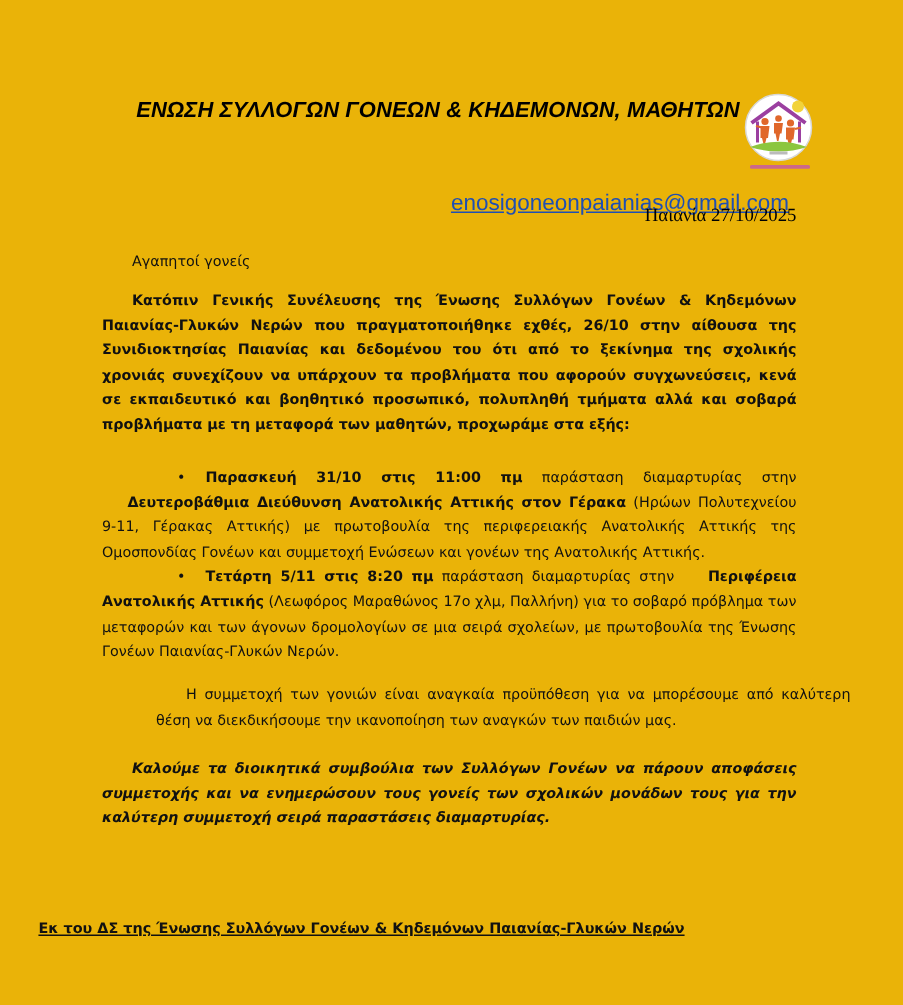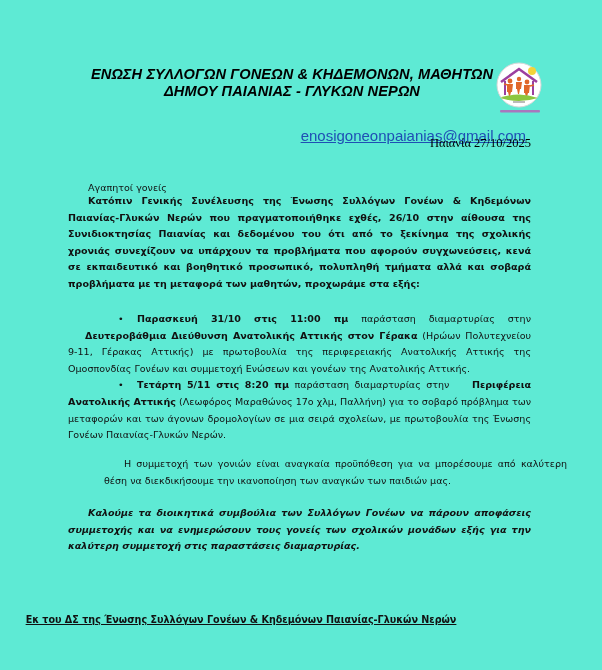--- a/index.html
+++ b/index.html
@@ -1,51 +1,50 @@
 <!DOCTYPE html>
 <html><head>
 <meta charset="utf-8">
 <style>
   html, body { margin:0; padding:0; background:#ffffff; }
   body { width:602px; height:670px; position:relative; overflow:hidden; color:#111; }
-  .page { position:absolute; left:0; top:0; width:602px; height:670px; background:#5eead4; }
+  .page { position:absolute; left:0; top:0; width:602px; height:670px; background:#eab308; }
 
   .header-title { position:absolute; left:82px; top:66px; width:420px; text-align:center;
     font-family:"Liberation Sans", sans-serif; font-weight:bold; font-style:italic;
     font-size:14.6px; line-height:17px; color:#000; letter-spacing:0.1px; }
 
   .logo { position:absolute; left:492px; top:60px; width:56px; height:56px; }
 
   .email { position:absolute; right:76px; top:127px; font-family:"Liberation Sans", sans-serif;
     font-size:15px; color:#1f4fb4; text-decoration:underline; }
   .date { position:absolute; right:71px; top:136px; font-family:"Liberation Serif", serif;
     font-size:12.5px; color:#000; }
 
   .body-text { position:absolute; left:68px; width:463px; font-family:"DejaVu Sans", sans-serif;
     font-size:9.55px; line-height:16.6px; color:#111; text-align:justify; }
 
-  .greeting { top:180px; left:88px; width:auto; }
+  .greeting { top:167px; left:88px; width:auto; }
   .intro { top:193px; text-indent:20px;font-weight:bold; }
   .bullets { top:311px; }
   .bullet-line { text-indent:22px; }
   .bullet-dot { display:inline-block; width:30px; padding-left:6px; box-sizing:border-box; }
   .participation { top:456px; text-indent:20px;margin-left:36px; }
   .appeal { top:505px; text-indent:20px; font-weight:bold; font-style:italic; }
   .signature { position:absolute; left:0; width:482px; top:614px; text-align:center;
     font-family:"DejaVu Sans", sans-serif; font-size:9.6px; font-weight:bold; text-decoration:underline; color:#111; }
   b { font-weight:bold;padding-left:17px; }
 </style>
 </head>
 <body>
 
 <div class="page">
 
   <div class="header-title">
     <div>ΕΝΩΣΗ ΣΥΛΛΟΓΩΝ ΓΟΝΕΩΝ &amp; ΚΗΔΕΜΟΝΩΝ, ΜΑΘΗΤΩΝ</div>
-    <div>ΔΗΜΟΥ ΠΑΙΑΝΙΑΣ - ΓΛΥΚΩΝ ΝΕΡΩΝ</div>
   </div>
 
   <div class="logo">
     <svg width="56" height="56" viewBox="0 0 56 56">
       <circle cx="27" cy="25" r="22" fill="#fff" stroke="#d8d8d8" stroke-width="1"></circle>
       <circle cx="40" cy="11" r="4" fill="#f2d33a"></circle>
       <polyline points="9,22 27,9 45,22" fill="none" stroke="#9b3fa0" stroke-width="2.6"></polyline>
       <rect x="12" y="21" width="2" height="14" fill="#9b3fa0"></rect>
       <rect x="40" y="21" width="2" height="14" fill="#9b3fa0"></rect>
       <g fill="#e0672a">
@@ -70,16 +69,16 @@
 
   <div class="body-text intro">Κατόπιν Γενικής Συνέλευσης της Ένωσης Συλλόγων Γονέων &amp; Κηδεμόνων Παιανίας-Γλυκών Νερών που πραγματοποιήθηκε εχθές, 26/10 στην αίθουσα της Συνιδιοκτησίας Παιανίας και δεδομένου του ότι από το ξεκίνημα της σχολικής χρονιάς συνεχίζουν να υπάρχουν τα προβλήματα που αφορούν συγχωνεύσεις, κενά σε εκπαιδευτικό και βοηθητικό προσωπικό, πολυπληθή τμήματα αλλά και σοβαρά προβλήματα με τη μεταφορά των μαθητών, προχωράμε στα εξής:</div>
 
   <div class="body-text bullets">
     <div class="bullet-line"><span class="bullet-dot">•</span><b>Παρασκευή 31/10 στις 11:00 πμ</b><span> παράσταση διαμαρτυρίας στην </span><b>Δευτεροβάθμια Διεύθυνση Ανατολικής Αττικής στον Γέρακα</b><span> (Ηρώων Πολυτεχνείου 9-11, Γέρακας Αττικής) με πρωτοβουλία της περιφερειακής Ανατολικής Αττικής της Ομοσπονδίας Γονέων και συμμετοχή Ενώσεων και γονέων της Ανατολικής Αττικής.</span></div>
     <div class="bullet-line"><span class="bullet-dot">•</span><b>Τετάρτη 5/11 στις 8:20 πμ</b><span> παράσταση διαμαρτυρίας στην </span><b>Περιφέρεια Ανατολικής Αττικής</b><span> (Λεωφόρος Μαραθώνος 17ο χλμ, Παλλήνη) για το σοβαρό πρόβλημα των μεταφορών και των άγονων δρομολογίων σε μια σειρά σχολείων, με πρωτοβουλία της Ένωσης Γονέων Παιανίας-Γλυκών Νερών.</span></div>
   </div>
 
   <div class="body-text participation">Η συμμετοχή των γονιών είναι αναγκαία προϋπόθεση για να μπορέσουμε από καλύτερη θέση να διεκδικήσουμε την ικανοποίηση των αναγκών των παιδιών μας.</div>
 
-  <div class="body-text appeal">Καλούμε τα διοικητικά συμβούλια των Συλλόγων Γονέων να πάρουν αποφάσεις συμμετοχής και να ενημερώσουν τους γονείς των σχολικών μονάδων εξής για την καλύτερη συμμετοχή στις παραστάσεις διαμαρτυρίας.</div>
+  <div class="body-text appeal">Καλούμε τα διοικητικά συμβούλια των Συλλόγων Γονέων να πάρουν αποφάσεις συμμετοχής και να ενημερώσουν τους γονείς των σχολικών μονάδων τους για την καλύτερη συμμετοχή σειρά παραστάσεις διαμαρτυρίας.</div>
 
   <div class="signature">Εκ του ΔΣ της Ένωσης Συλλόγων Γονέων &amp; Κηδεμόνων Παιανίας-Γλυκών Νερών</div>
 </div>
 
 </body></html>

